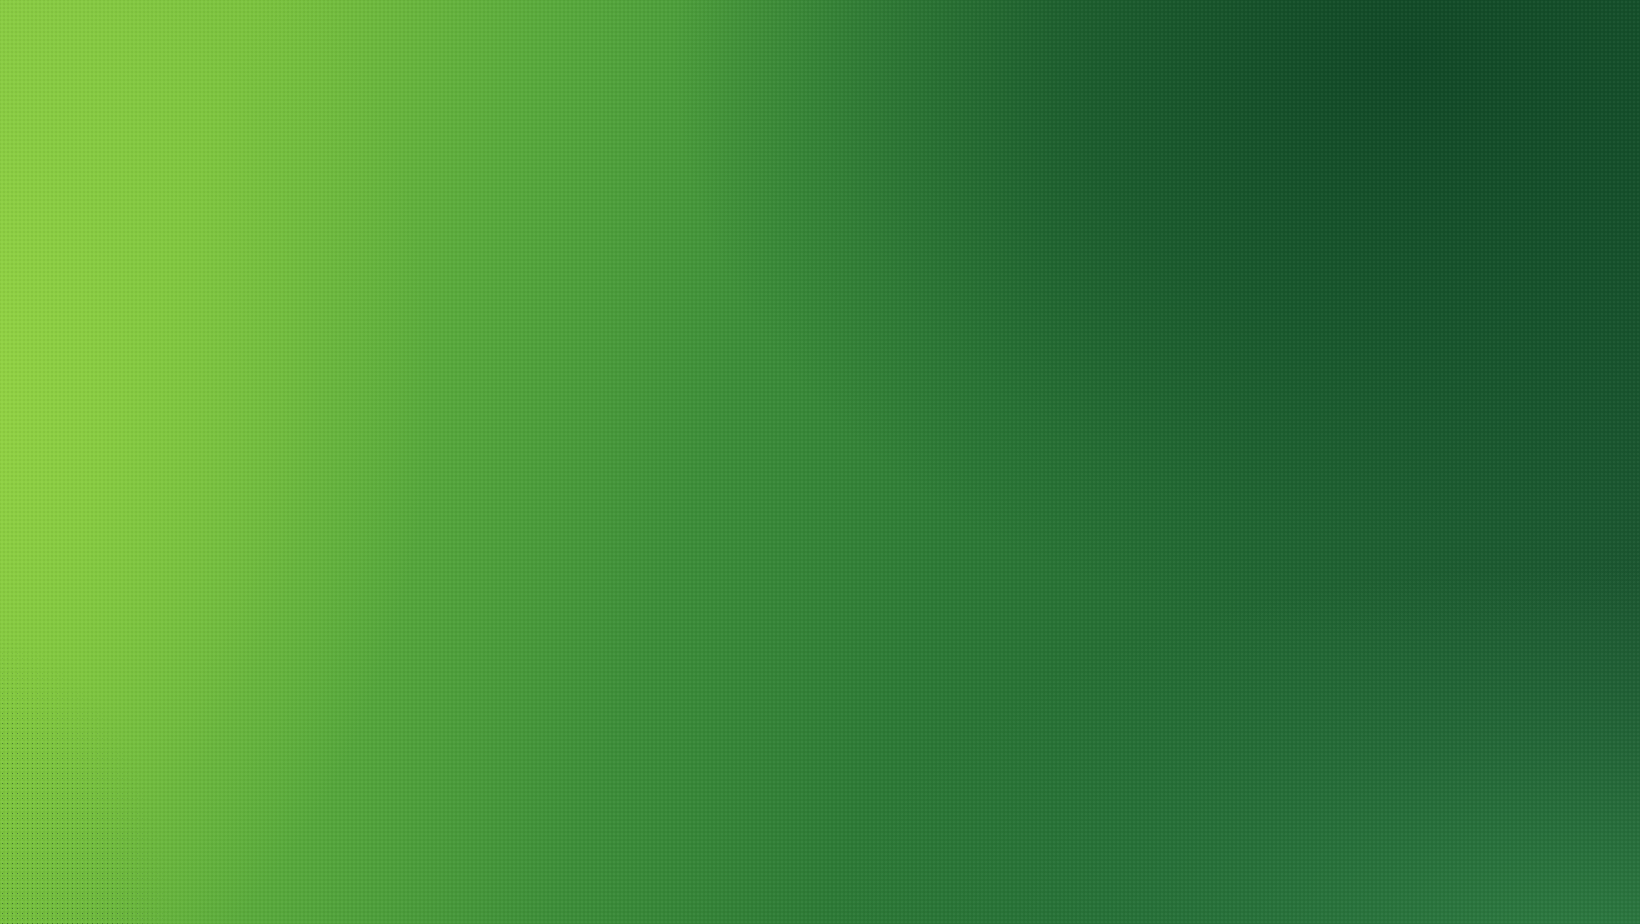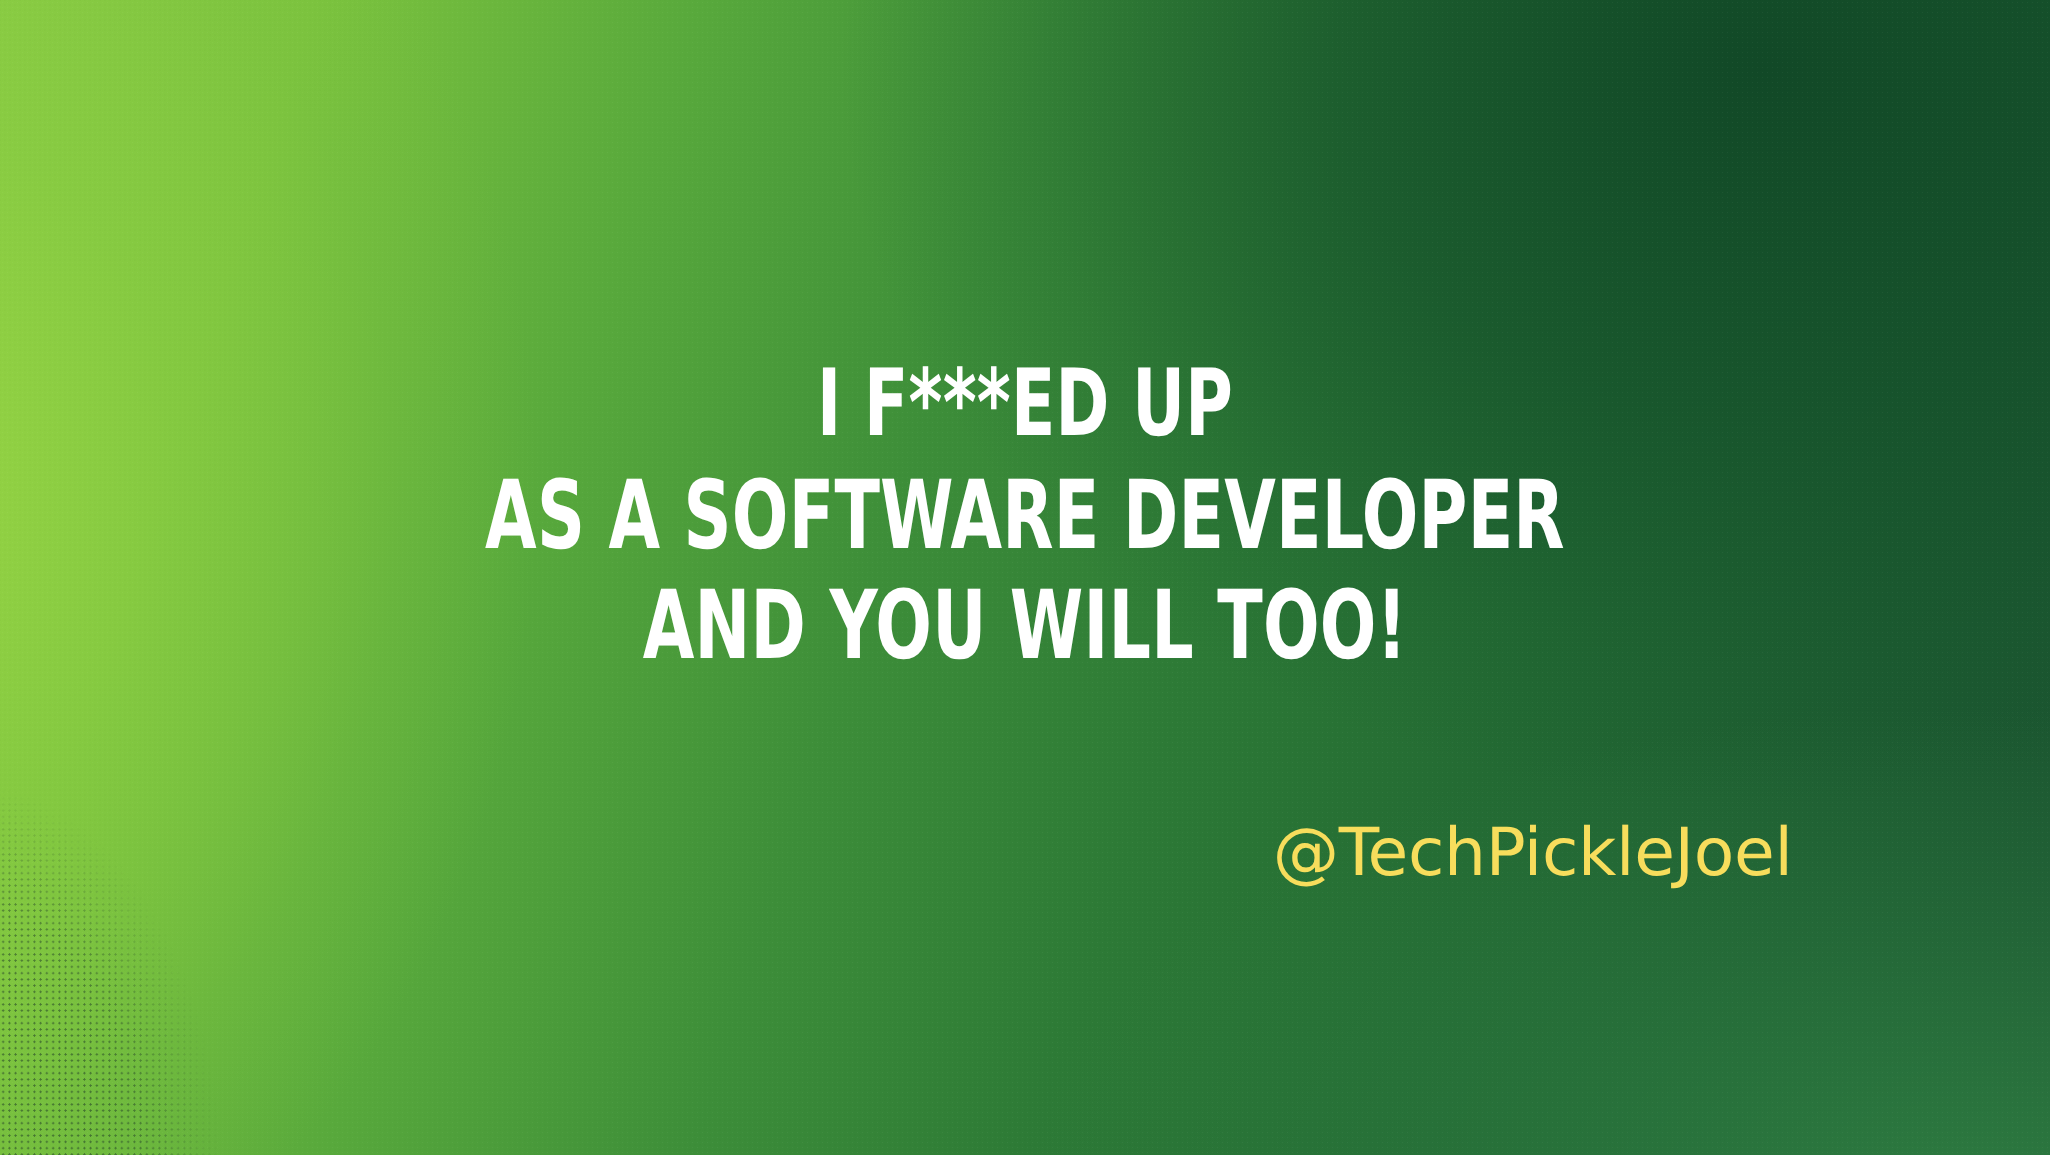--- a/index.html
+++ b/index.html
@@ -149,21 +149,15 @@
   <div class="bg-base"></div>
   <div class="bg-corner-dark"></div>
   <div class="bg-corner-light"></div>
   <div class="bg-bottom-warm"></div>
   <div class="bg-dots"></div>
 
   <div class="corner-stipple">
     <div class="dots"></div>
   </div>
 
-  <div class="headline">
-    <span class="line line-1">I F***ED UP</span>
-    <span class="line line-2">AS A SOFTWARE DEVELOPER</span>
-    <span class="line line-3">AND YOU WILL TOO!</span>
-  </div>
 
-  <div class="handle">@TechPickleJoel</div>
 
 </div>
 
 </body></html>

